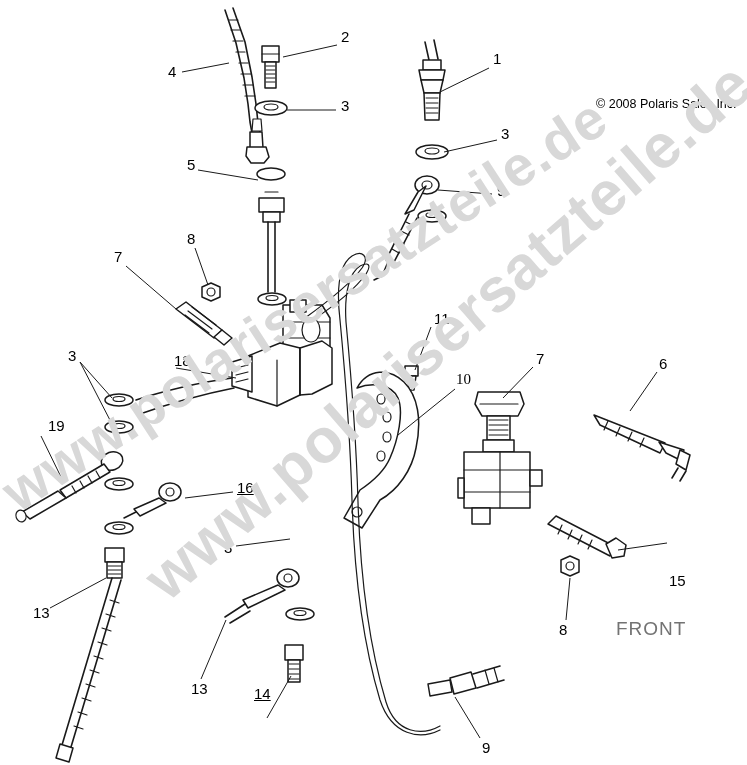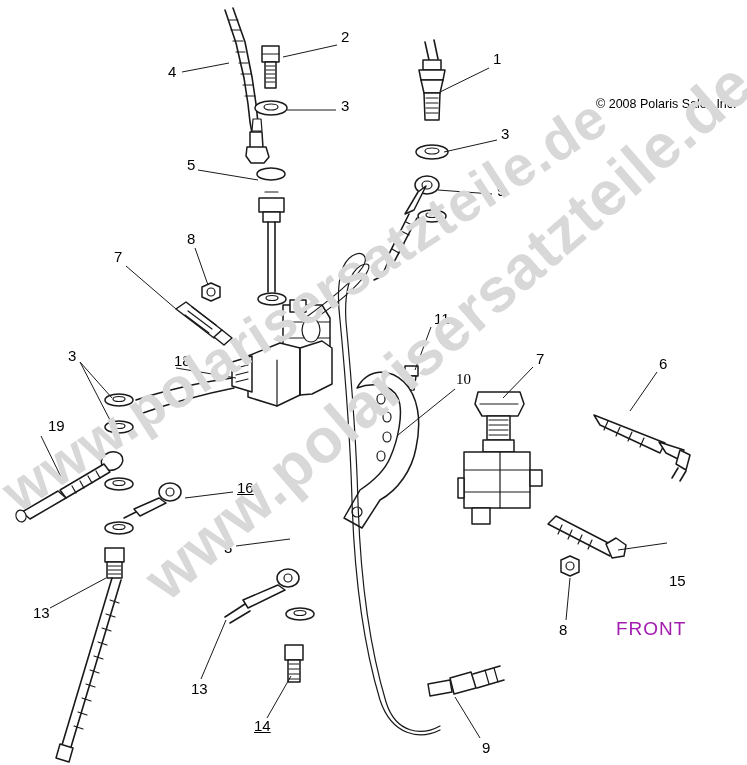--- a/index.html
+++ b/index.html
@@ -36,21 +36,21 @@
     position: absolute;
     font-family: "Liberation Sans", sans-serif;
     font-size: 12.5px;
     color: #000000;
     white-space: nowrap;
   }
   .front-label {
     position: absolute;
     font-family: "Liberation Sans", sans-serif;
     font-size: 19px;
-    color: #a21caf;
+    color: #737373;
     letter-spacing: 1px;
     white-space: nowrap;
   }
   .wm {
     position: absolute;
     font-family: "Liberation Sans", sans-serif;
     font-weight: bold;
     color: #d8d8d8;
     white-space: nowrap;
     pointer-events: none;
@@ -346,21 +346,21 @@
   <div class="callout" style="left:536px;top:351px;">7</div>
   <div class="callout" style="left:659px;top:356px;">6</div>
   <div class="callout" style="left:456px;top:372px;font-family:Liberation Serif, serif;">10</div>
   <div class="callout" style="left:32px;top:418px;margin-left:16px;">19</div>
   <div class="callout" style="left:237px;top:480px;text-decoration:underline;">16</div>
   <div class="callout" style="left:224px;top:540px;">3</div>
   <div class="callout" style="left:669px;top:530px;margin-top:43px;">15</div>
   <div class="callout" style="left:33px;top:605px;">13</div>
   <div class="callout" style="left:559px;top:622px;">8</div>
   <div class="callout" style="left:191px;top:681px;">13</div>
-  <div class="callout" style="left:254px;top:718px;text-decoration:underline;">14</div>
+  <div class="callout" style="left:254px;top:686px;text-decoration:underline;">14</div>
   <div class="callout" style="left:482px;top:740px;">9</div>
 
   <div class="copyright" style="left:572px;top:97px;margin-left:24px;">© 2008 Polaris Sales Inc.</div>
 
   <div class="front-label" style="left:616px;top:618px;">FRONT</div>
 
   <div class="wm" id="wm-main">www.polarisersatzteile.de</div>
   <div class="wm" id="wm-diag">www.polarisersatzteile.de</div>
 
 </div>

